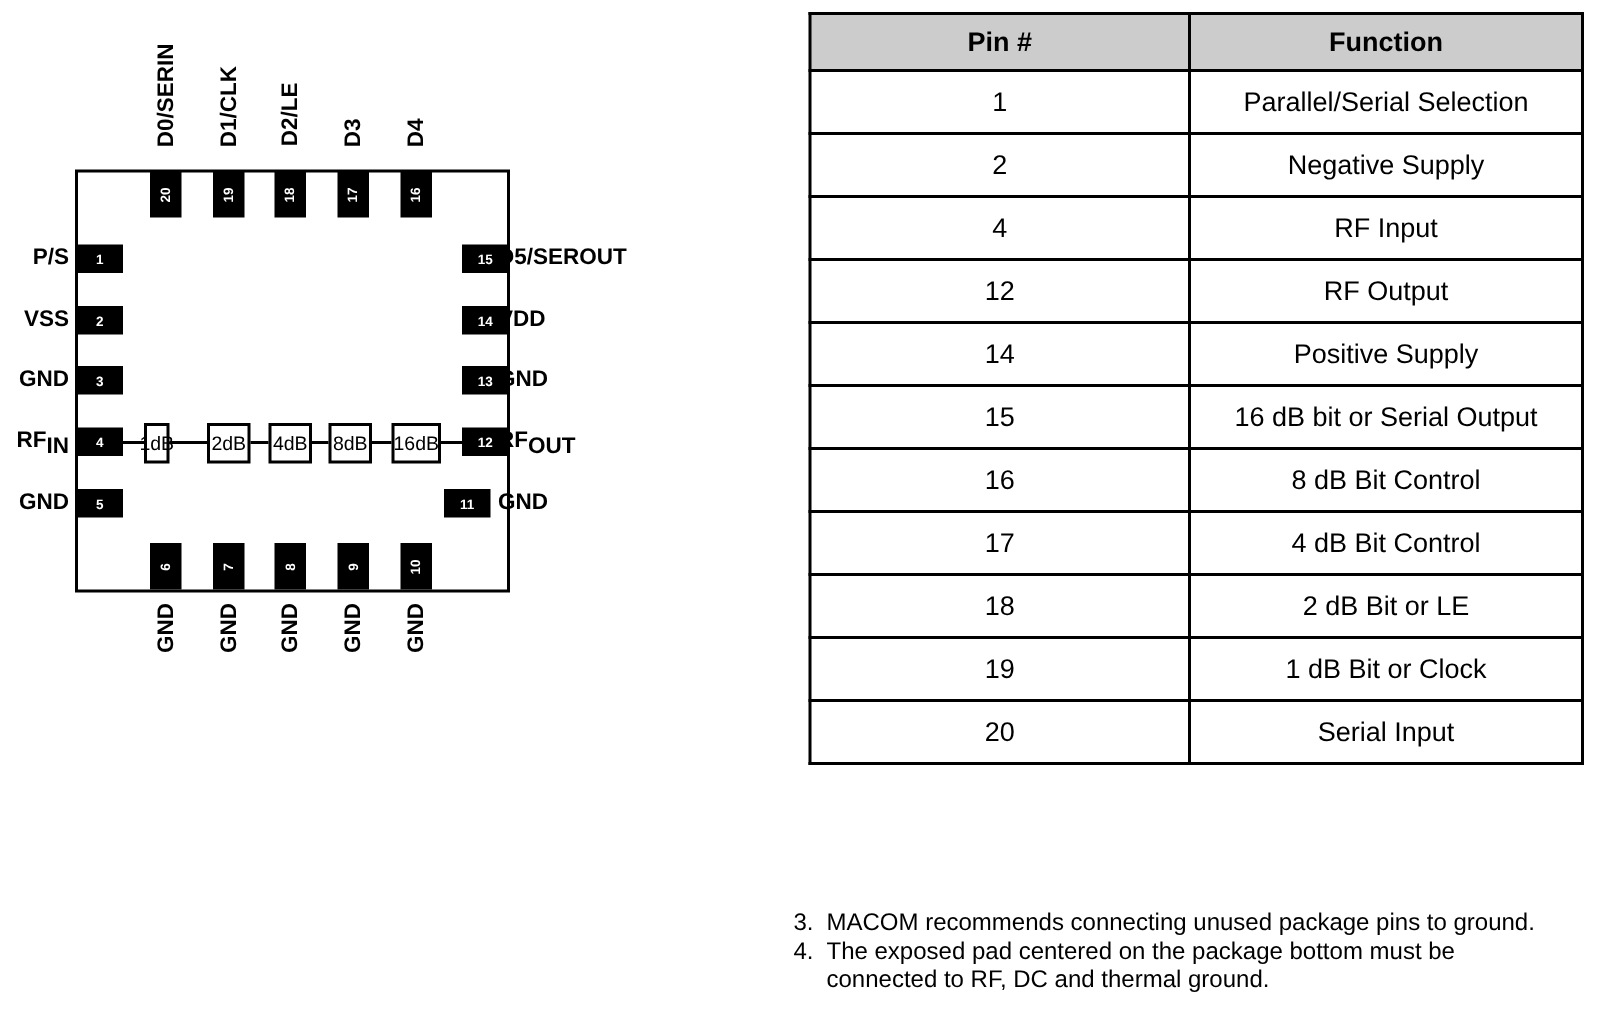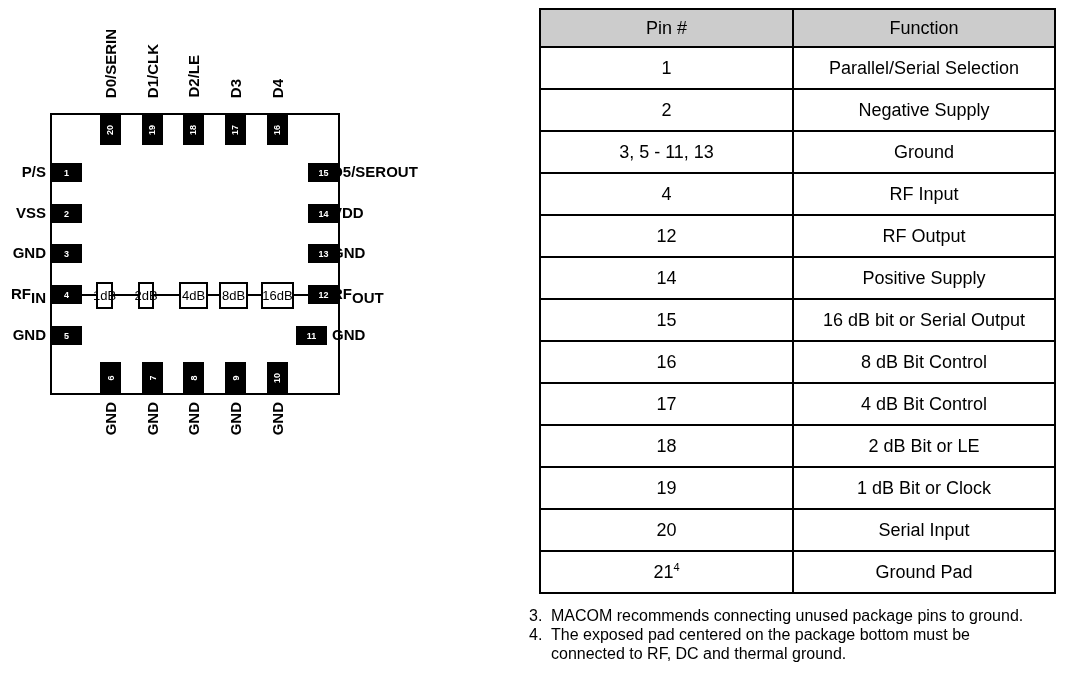--- a/index.html
+++ b/index.html
@@ -23,21 +23,21 @@
   .att-line{position:absolute;left:82px;top:294px;width:226px;height:2px;background:#000;}
   .att-box{position:absolute;top:282px;height:27px;border:2px solid #000;background:#fff;
            box-sizing:border-box;display:flex;align-items:center;justify-content:center;
            font-size:13px;}
 
   
   .pin-table{position:absolute;left:539px;top:8px;border-collapse:collapse;
              table-layout:fixed;width:515px;}
   .pin-table th,.pin-table td{border:2px solid #000;text-align:center;vertical-align:middle;
              font-size:18px;padding:0;}
-  .pin-table th{height:36px;font-weight:normal;}
+  .pin-table th{height:36px;font-weight:bold;}
   .pin-table td{height:40px;font-weight:normal;}
   .col-pin{width:253px;}
   .col-func{width:262px;}
   .pin-table sup{font-size:11px;}
 
   
   .footnotes{position:absolute;left:529px;top:606px;font-size:16px;line-height:19px;}
   .fn{display:flex;}
   .fn-num{width:22px;flex:none;}
   .fn-text{width:490px;}
@@ -125,21 +125,21 @@
       <div class="vlabel" style="left: 184px; top: 402px;">GND</div>
       <div class="pin vert-pin" style="left: 225px; top: 362px;">
         <span>9</span>
       </div>
       <div class="vlabel" style="left: 226px; top: 402px;">GND</div>
       <div class="pin vert-pin" style="left: 267px; top: 362px;">
         <span>10</span>
       </div>
       <div class="vlabel" style="left: 268px; top: 402px;">GND</div>
       <div class="att-box" style="left: 96px; width: 17px;">1dB</div>
-      <div class="att-box" style="left: 138px; width: 16px; text-align: right;">2dB</div>
+      <div class="att-box" style="left: 138px; width: 29px; text-align: right;">2dB</div>
       <div class="att-box" style="left: 179px; width: 29px; text-align: center;">4dB</div>
       <div class="att-box" style="left: 219px; width: 29px;">8dB</div>
       <div class="att-box" style="left: 261px; width: 33px;">16dB</div>
     </div>
 
   <table class="pin-table">
     <colgroup>
         <col class="col-pin">
         <col class="col-func">
       </colgroup>
@@ -152,24 +152,20 @@
     <tbody id="table-body">
         <tr>
           <td>1</td>
           <td>Parallel/Serial Selection</td>
         </tr>
         <tr>
           <td>2</td>
           <td>Negative Supply</td>
         </tr>
         <tr>
-          <td>3, 5 - 11, 13</td>
-          <td>Ground</td>
-        </tr>
-        <tr>
           <td>4</td>
           <td>RF Input</td>
         </tr>
         <tr>
           <td>12</td>
           <td>RF Output</td>
         </tr>
         <tr>
           <td>14</td>
           <td>Positive Supply</td>
@@ -190,24 +186,20 @@
           <td>18</td>
           <td>2 dB Bit or LE</td>
         </tr>
         <tr>
           <td>19</td>
           <td>1 dB Bit or Clock</td>
         </tr>
         <tr>
           <td>20</td>
           <td>Serial Input</td>
-        </tr>
-        <tr>
-          <td>21<sup>4</sup></td>
-          <td>Ground Pad</td>
         </tr>
       </tbody>
   </table>
 
   <div class="footnotes" id="footnotes">
       <div class="fn">
         <div class="fn-num">3.</div>
         <div class="fn-text">MACOM recommends connecting unused package pins to ground.</div>
       </div>
       <div class="fn">

